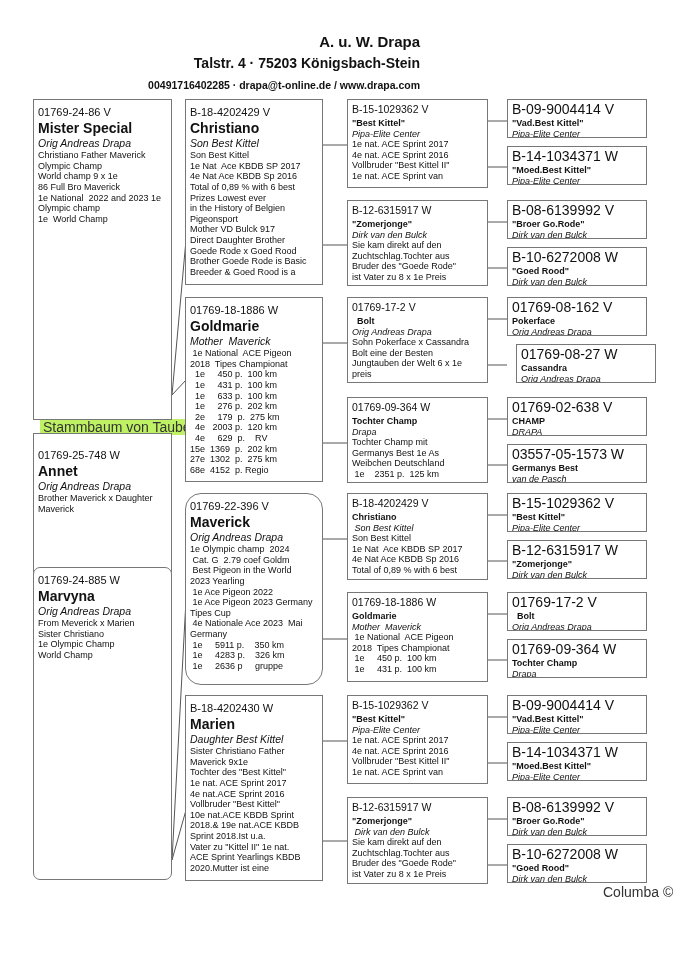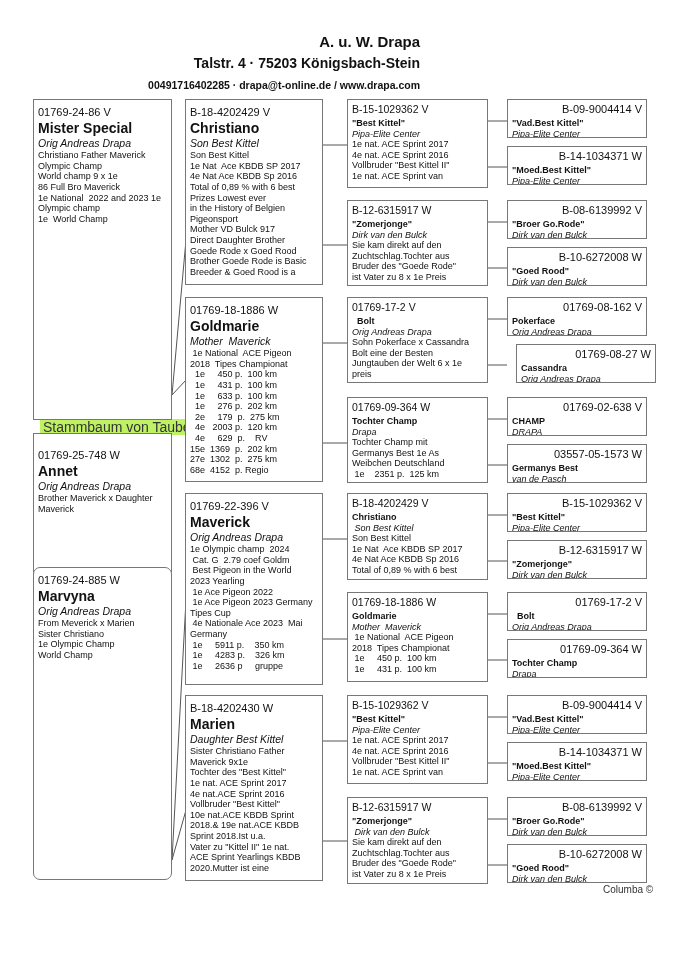--- a/index.html
+++ b/index.html
@@ -7,30 +7,30 @@
          font-family:"Liberation Sans", sans-serif; color:#111; }
   .hdr { position:absolute; left:0; width:420px; text-align:right; font-weight:bold; }
   #h1 { top:33px; font-size:15px; }
   #h2 { top:55px; font-size:14px; }
   #h3 { top:79px; font-size:10.5px; }
   .box { position:absolute; border:1px solid #777; background:#fff; box-sizing:border-box;
          padding:3px 4px; overflow:hidden; font-size:9px; line-height:10.6px; }
   .ring { font-size:11px; line-height:14px; margin:2px 0 4px 0; }
   .name { font-weight:bold; font-size:14px; margin-bottom:4px; }
   .orig { font-style:italic; font-size:10.5px; margin-bottom:2px; }
-  .box.sm .ring { font-size:11px; margin:0 0 2px 0; line-height:13px;text-align:right; }
+  .box.sm .ring { font-size:14px; margin:0 0 2px 0; line-height:13px; }
   .box.sm .name { font-size:9px; margin:0; line-height:10.5px; }
   .box.sm .orig { font-size:9px; margin:0; line-height:10.5px; }
   .box.md .ring { font-size:10.5px; margin:0 0 2px 0; line-height:13px; }
   .box.md .name { font-size:9px; margin:0; line-height:10.5px; }
   .box.md .orig { font-size:9px; margin:0; line-height:10.5px; }
   .line { white-space:pre; }
   .legend { position:absolute; left:40px; top:419px; background:#bef264; padding:0 3px; font-size:14px; color:#333; }
   svg.conn { position:absolute; left:0; top:0; }
-  .foot { position:absolute; left:603px; top:884px; font-size:10px; color:#333; }
+  .foot { position:absolute; left:603px; top:884px; font-size:14px; color:#333; }
 </style>
 </head>
 <body>
 
 <div id="h1" class="hdr">A. u. W. Drapa</div>
 <div id="h2" class="hdr">Talstr. 4  ·  75203 Königsbach-Stein</div>
 <div id="h3" class="hdr">00491716402285  ·  drapa@t-online.de / www.drapa.com</div>
 
 <svg class="conn" width="685" height="968">
   <g stroke="#555" stroke-width="1" fill="none">
@@ -129,21 +129,21 @@
       <div class="line">  1e     431 p.  100 km</div>
       <div class="line">  1e     633 p.  100 km</div>
       <div class="line">  1e     276 p.  202 km</div>
       <div class="line">  2e     179  p.  275 km</div>
       <div class="line">  4e   2003 p.  120 km</div>
       <div class="line">  4e     629  p.    RV</div>
       <div class="line">15e  1369  p.  202 km</div>
       <div class="line">27e  1302  p.  275 km</div>
       <div class="line">68e  4152  p. Regio</div>
     </div>
-    <div class="box " style="left: 185px; top: 493px; width: 138px; height: 192px;">
+    <div class="box " style="left: 185px; top: 493px; width: 138px; height: 192px; border-radius: 16px;">
       <div class="ring">01769-22-396 V</div>
       <div class="name line">Maverick</div>
       <div class="orig line">Orig Andreas Drapa</div>
       <div class="line">1e Olympic champ  2024</div>
       <div class="line"> Cat. G  2.79 coef Goldm</div>
       <div class="line"> Best Pigeon in the World</div>
       <div class="line">2023 Yearling</div>
       <div class="line"> 1e Ace Pigeon 2022</div>
       <div class="line"> 1e Ace Pigeon 2023 Germany</div>
       <div class="line">Tipes Cup</div>

